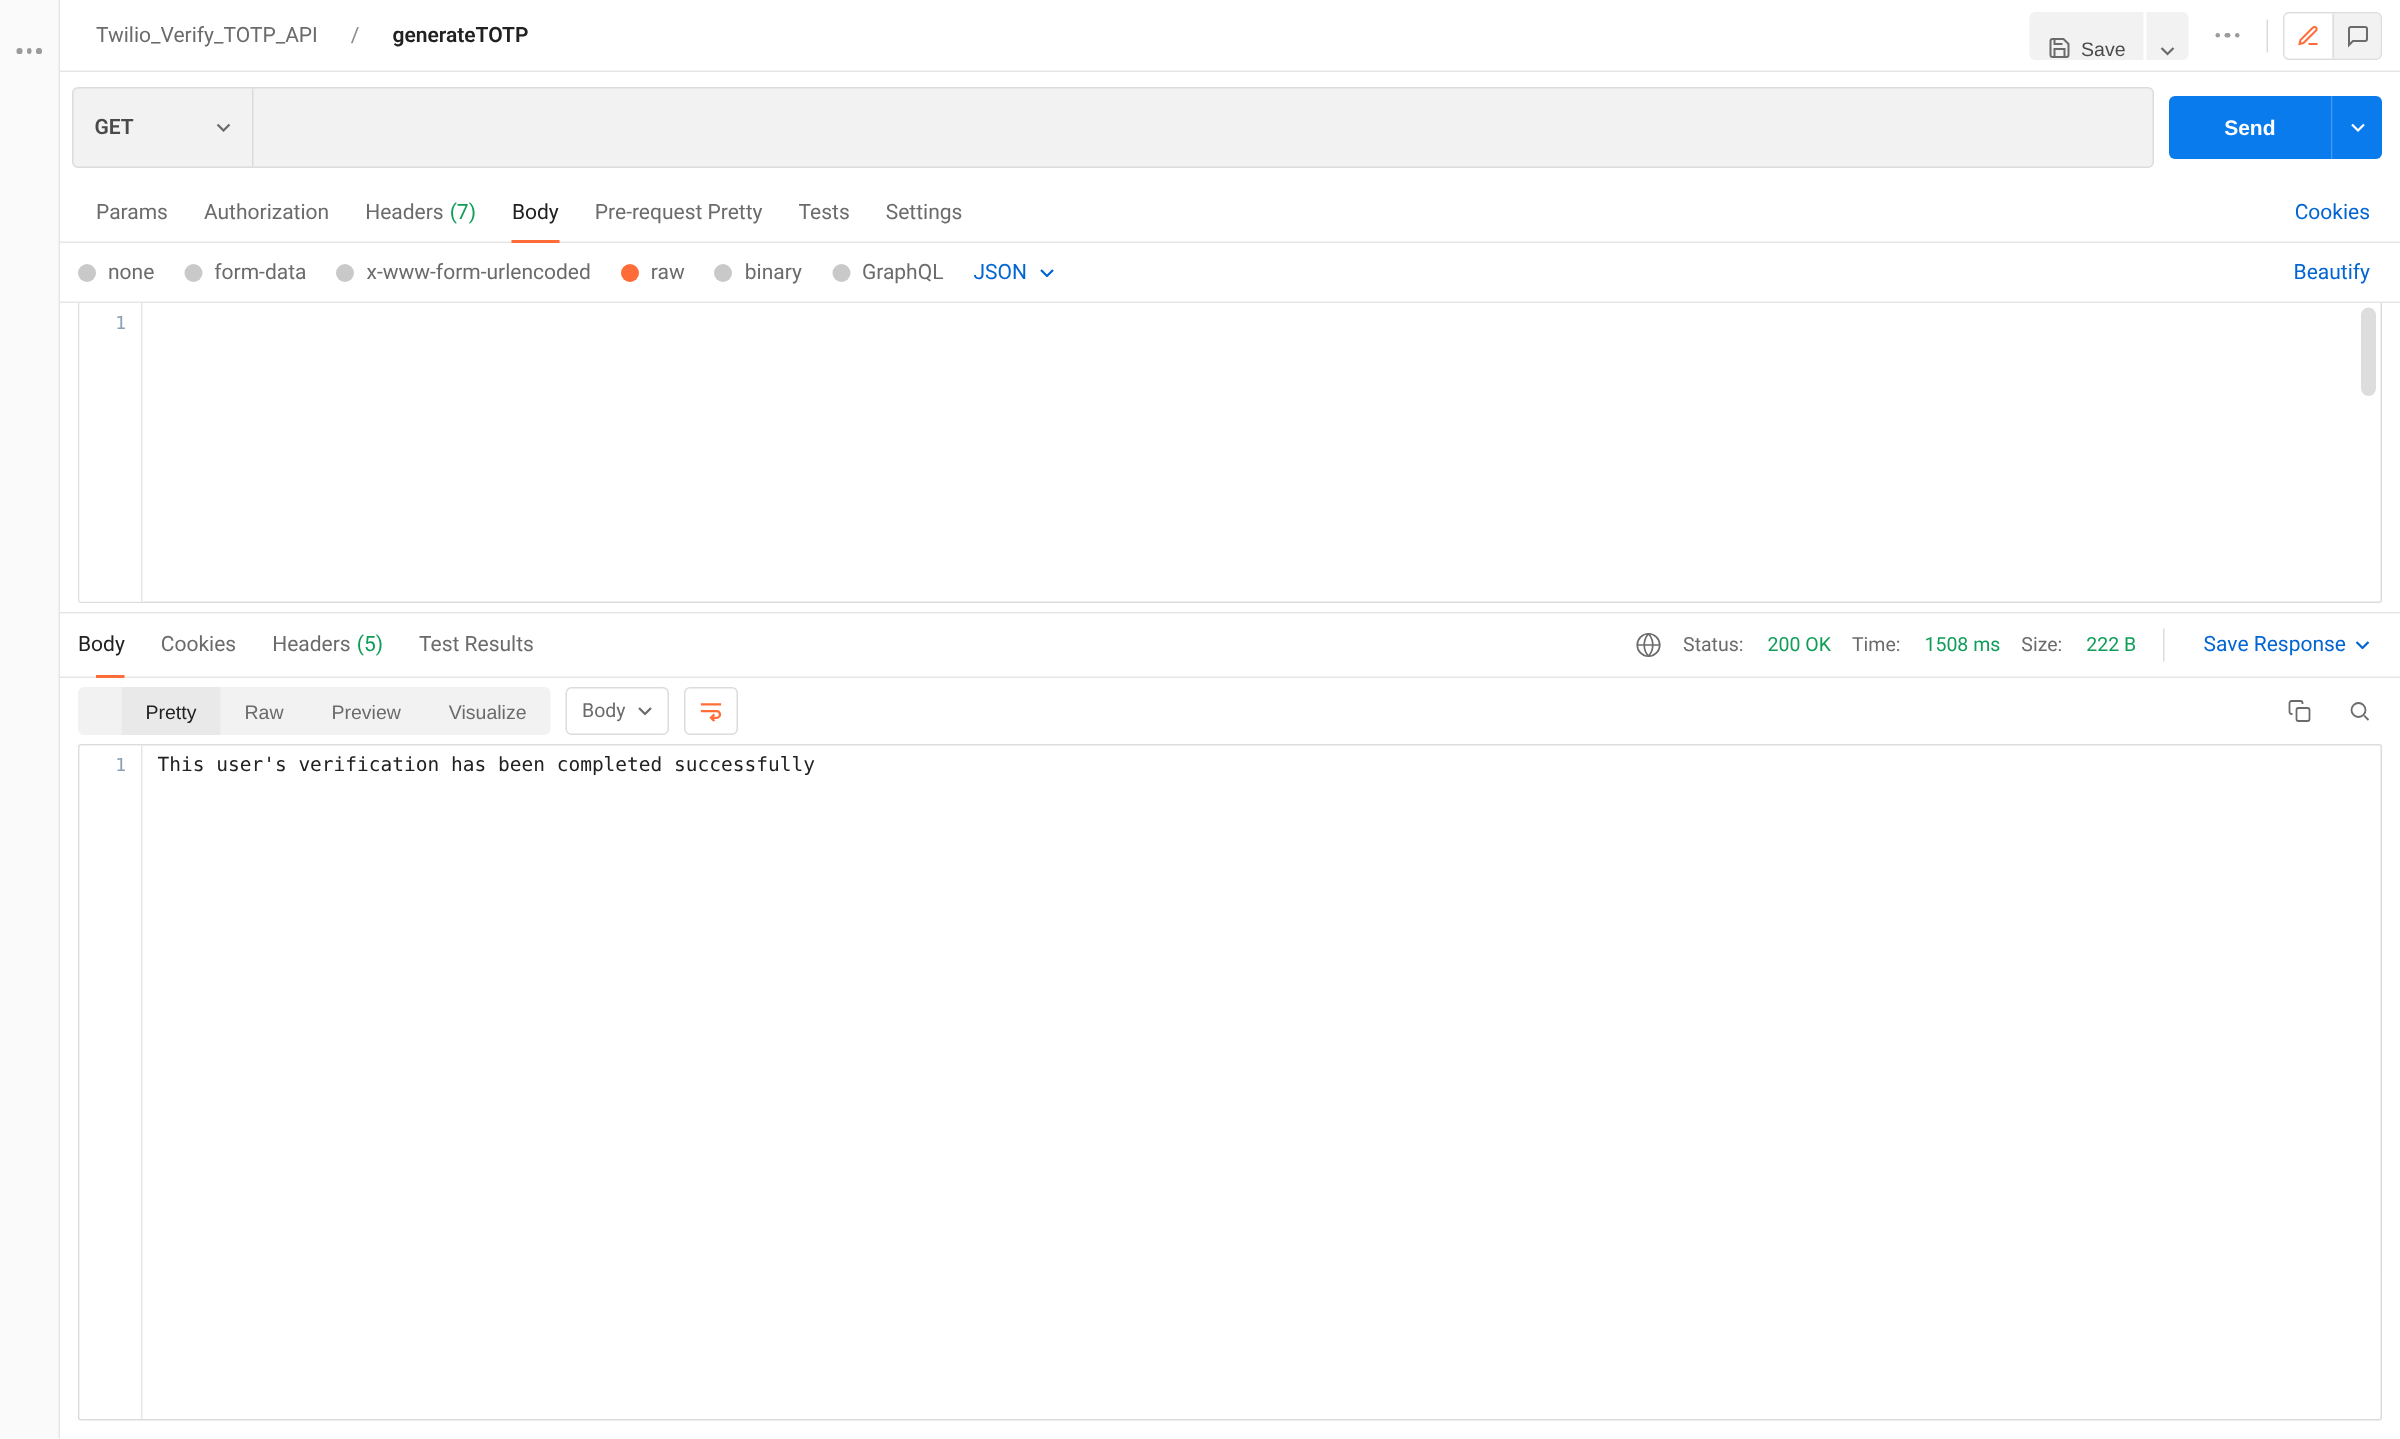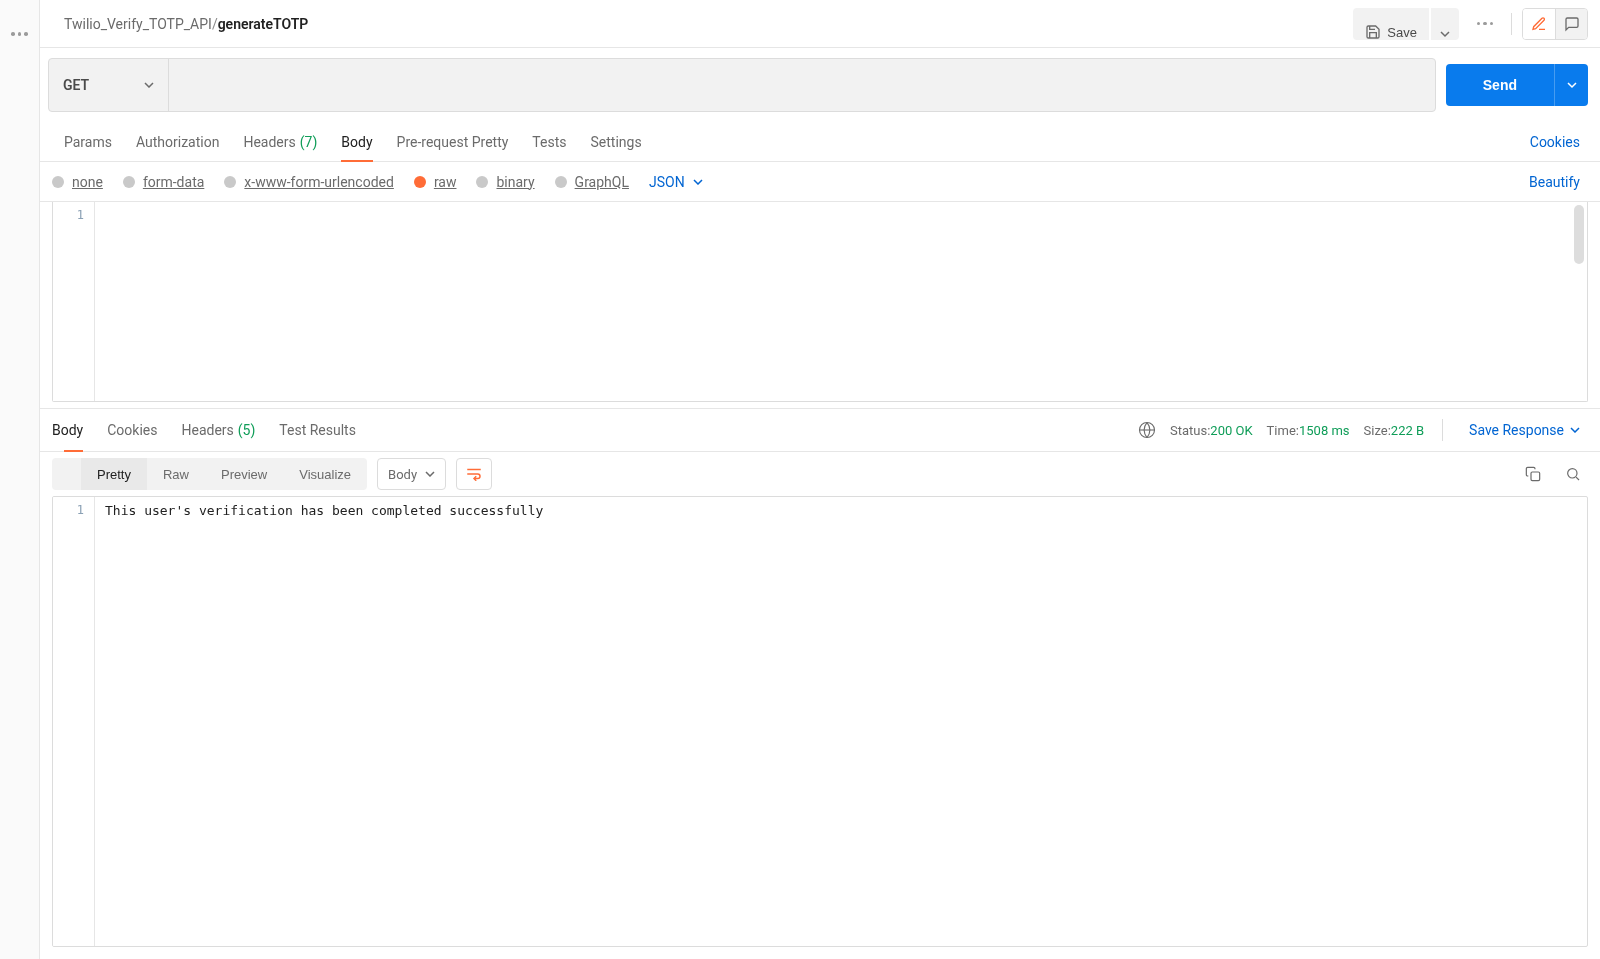--- a/index.html
+++ b/index.html
@@ -20,21 +20,21 @@
 
   .app{display:flex;height:100%;}
   .left-rail{width:40px;border-right:1px solid var(--border);background:#fafafa;display:flex;align-items:flex-start;justify-content:center;padding-top:18px;}
   .dots{display:flex;gap:3px;}
   .dot{width:3.5px;height:3.5px;border-radius:50%;background:#9b9b9b;}
 
   .main{flex:1;display:flex;flex-direction:column;min-width:0;}
 
   
   .hdr{display:flex;align-items:center;height:48px;padding:0 12px;border-bottom:1px solid var(--border);}
-  .crumbs{display:flex;align-items:center;gap:0;font-size:14px;color:var(--muted);padding-left:12px;}
+  .crumbs{display:flex;align-items:center;gap:22px;font-size:14px;color:var(--muted);padding-left:12px;}
   .crumbs .sep{color:var(--muted2);}
   .crumbs .current{color:var(--text);font-weight:600;}
   .hdr-spacer{flex:1;}
   .btn-grey{background:var(--bg-grey);border:none;border-radius:4px;height:32px;display:flex;align-items:flex-end;justify-content:center;color:#4a4a4a;font-size:13px;cursor:pointer;}
   .save-grp{display:flex;gap:2px;margin-right:10px;}
   .btn-save{padding:0 12px;gap:6px;border-radius:4px 0 0 4px;}
   .btn-save-caret{width:28px;border-radius:0 4px 4px 0;}
   .btn-plain{width:32px;height:32px;display:flex;align-items:center;justify-content:center;background:transparent;border:none;cursor:pointer;}
   .hdr-divider{width:1px;height:22px;background:var(--border2);margin:0 10px;}
   .toggle-grp{display:flex;border:1px solid var(--border2);border-radius:4px;overflow:hidden;height:32px;}
@@ -57,38 +57,38 @@
   .tabs{display:flex;align-items:center;border-bottom:1px solid var(--border);padding:0 12px;height:40px;}
   .tab{padding:0 12px;height:100%;display:flex;align-items:center;color:var(--muted);font-size:14px;cursor:pointer;position:relative;}
   .tab.active{color:var(--text);}
   .tab.active::after{content:"";position:absolute;left:12px;right:12px;bottom:-1px;height:2px;background:var(--orange);}
   .tab .count{color:var(--green);margin-left:4px;}
   .tabs-spacer{flex:1;}
   .link-blue{color:var(--blue);font-size:14px;cursor:pointer;padding:0 8px;}
 
   
   .radios{display:flex;align-items:center;height:40px;padding:0 12px;border-bottom:1px solid var(--border);gap:20px;}
-  .radio{display:flex;align-items:center;gap:8px;color:var(--muted);font-size:14px;cursor:pointer;text-decoration:underline;}
+  .radio{display:flex;align-items:center;gap:8px;color:var(--muted);font-size:14px;cursor:pointer;}
   .rdot{width:12px;height:12px;border-radius:50%;background:#c9c9c9;position:relative;}
   .radio.sel .rdot{background:var(--orange);}
   .radio.sel .rdot::after{content:"";position:absolute;inset:3px;border-radius:50%;background:#fff3ee;opacity:0.0;}
   .radios-spacer{flex:1;}
   .fmt-sel{display:flex;align-items:center;gap:8px;color:var(--blue);font-size:14px;cursor:pointer;}
 
   
   .editor{flex:0 0 200px;border-bottom:1px solid var(--border);position:relative;display:flex;margin:0 12px 0 12px;border:1px solid var(--border2);border-top:none;border-radius:0 0 2px 2px;}
   .gutter{width:42px;border-right:1px solid var(--border);text-align:right;padding:6px 10px 0 0;color:#8aa0b4;font-family:ui-monospace,Menlo,Consolas,monospace;font-size:12px;background:#fff;}
   .code{flex:1;padding:6px 10px;font-family:ui-monospace,Menlo,Consolas,monospace;font-size:13px;}
   .vscroll{position:absolute;right:1px;top:1px;bottom:1px;width:14px;}
   .vthumb{position:absolute;right:2px;top:2px;width:10px;height:30%;border-radius:5px;background:#ddd;}
 
   
   .resp-tabs{display:flex;align-items:center;height:44px;border-top:1px solid var(--border);border-bottom:1px solid var(--border);padding:0 12px;margin-top:6px;}
   .status-area{display:flex;align-items:center;gap:14px;font-size:13px;color:var(--muted);}
-  .status-area .val{color:var(--green);margin-left:0;text-align:center;}
+  .status-area .val{color:var(--green);margin-left:16px;text-align:center;}
   .globe{width:18px;height:18px;color:var(--muted);}
 
   .view-row{display:flex;align-items:center;height:44px;padding:6px 12px;gap:10px;}
   .seg{display:flex;background:var(--bg-grey);border-radius:4px;overflow:hidden;height:32px;padding-left:29px;}
   .seg .seg-btn{border:none;background:transparent;padding:0 16px;font-size:13px;color:var(--muted);cursor:pointer;}
   .seg .seg-btn.active{background:#e9e9e9;color:var(--text);}
   .sel-box{height:32px;border:1px solid var(--border2);border-radius:4px;background:#fff;display:flex;align-items:center;padding:0 10px;gap:8px;font-size:13px;color:var(--muted);cursor:pointer;}
   .wrap-btn{height:32px;width:36px;border:1px solid var(--border2);border-radius:4px;background:#fff;display:flex;align-items:center;justify-content:center;cursor:pointer;color:var(--orange);}
   .view-spacer{flex:1;}
   .iconbtn{width:30px;height:30px;display:flex;align-items:center;justify-content:center;border:none;background:transparent;color:var(--muted);cursor:pointer;}

